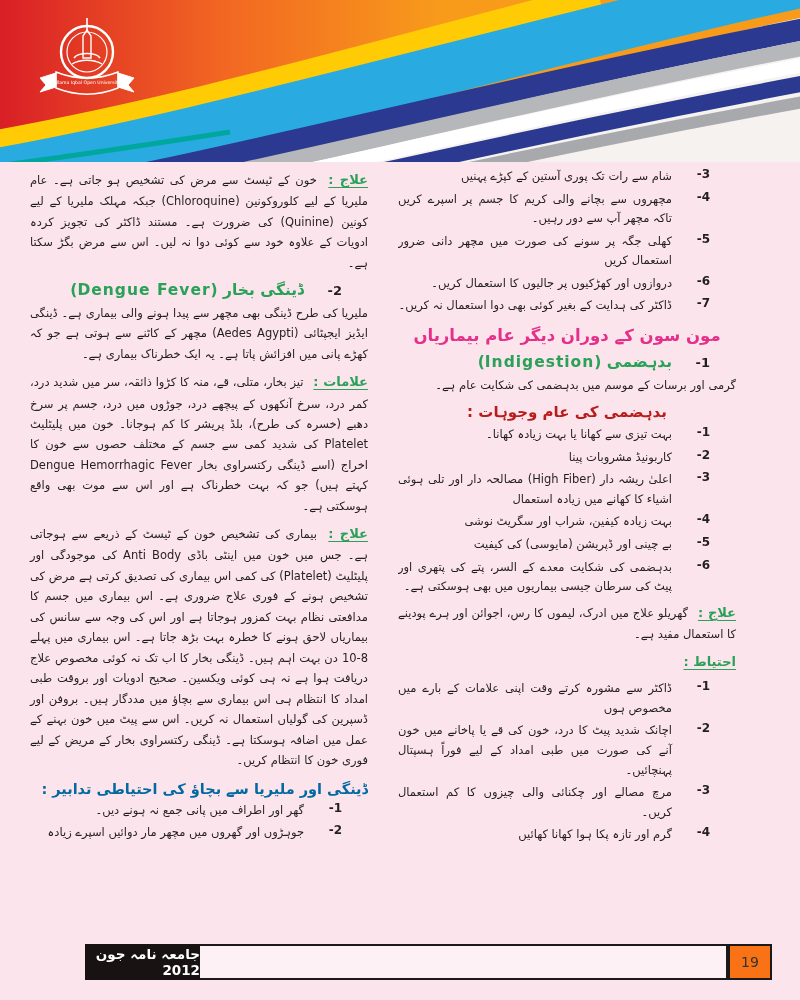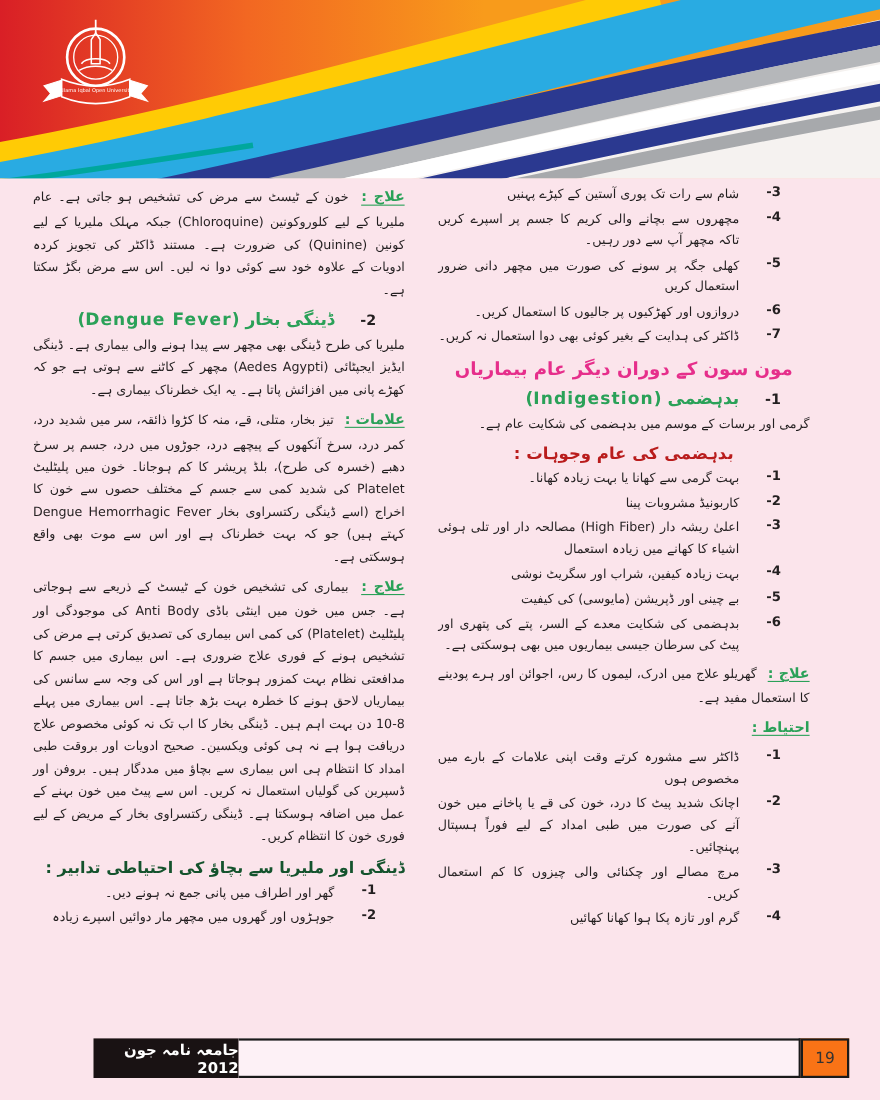--- a/index.html
+++ b/index.html
@@ -38,35 +38,35 @@
   .li .li-text{flex:1;font-size:11.5px;line-height:1.7;text-align:justify;text-align-last:right;}
   .h-magenta{
     color:#e62e8b;font-weight:bold;font-size:16.5px;text-align:center;
     margin:10px 0 6px;
   }
   .h-green{
     color:#b91c1c;font-weight:bold;font-size:15px;text-align:center;
     margin:8px 0 4px;
   }
   .h-green-right{
-    color:#14532d;font-weight:bold;font-size:14.5px;text-align:right;
+    color:#0369a1;font-weight:bold;font-size:14.5px;text-align:right;
     margin:10px 0 4px;
   }
   .disease-row{display:flex;direction:rtl;gap:16px;align-items:baseline;margin:8px 0 4px;padding-right:26px;}
   .disease-row .num{direction:ltr;unicode-bidi:bidi-override;min-width:22px;font-size:13px;font-weight:bold;}
   .disease-title{color:#2aa158;font-weight:bold;font-size:15.5px;}
   .disease-title .en{direction:ltr;unicode-bidi:embed;letter-spacing:1px;}
   
   .footer{
     position:absolute;left:85px;right:28px;bottom:20px;height:36px;
     display:flex;direction:ltr;
   }
   .footer .title-box{
     background:#191213;color:#fff;font-size:13.5px;font-weight:bold;
-    width:132px;display:flex;align-items:center;justify-content:center;
+    width:115px;display:flex;align-items:center;justify-content:center;
     direction:rtl;flex:0 0 auto;
   }
   .footer .bar{
     flex:1;background:#fdf1f6;border:2px solid #1a1a1a;border-left:none;
   }
   .footer .page-box{
     flex:0 0 auto;width:40px;background:#f97316;border:2px solid #1a1a1a;border-left:2px solid #1a1a1a;
     margin-left:0;display:flex;align-items:center;justify-content:center;
     font-size:14px;color:#333;
   }
@@ -188,21 +188,21 @@
         </span>
       </div>
 
       <p class="para">گرمی اور برسات کے موسم میں بدہضمی کی شکایت عام ہے۔</p>
 
 
       <div class="h-green">بدہضمی کی عام وجوہات :</div>
 
       <div class="li">
         <span class="num">-1</span>
-        <div class="li-text">بہت گرمی سے کھانا یا بہت زیادہ کھانا۔</div>
+        <div class="li-text">بہت تیزی سے کھانا یا بہت زیادہ کھانا۔</div>
       </div>
       <div class="li">
         <span class="num">-2</span>
         <div class="li-text">کاربونیڈ مشروبات پینا</div>
       </div>
       <div class="li">
         <span class="num">-3</span>
         <div class="li-text">اعلیٰ ریشہ دار (High Fiber) مصالحہ دار اور تلی ہوئی اشیاء کا کھانے میں زیادہ استعمال</div>
       </div>
       <div class="li">

